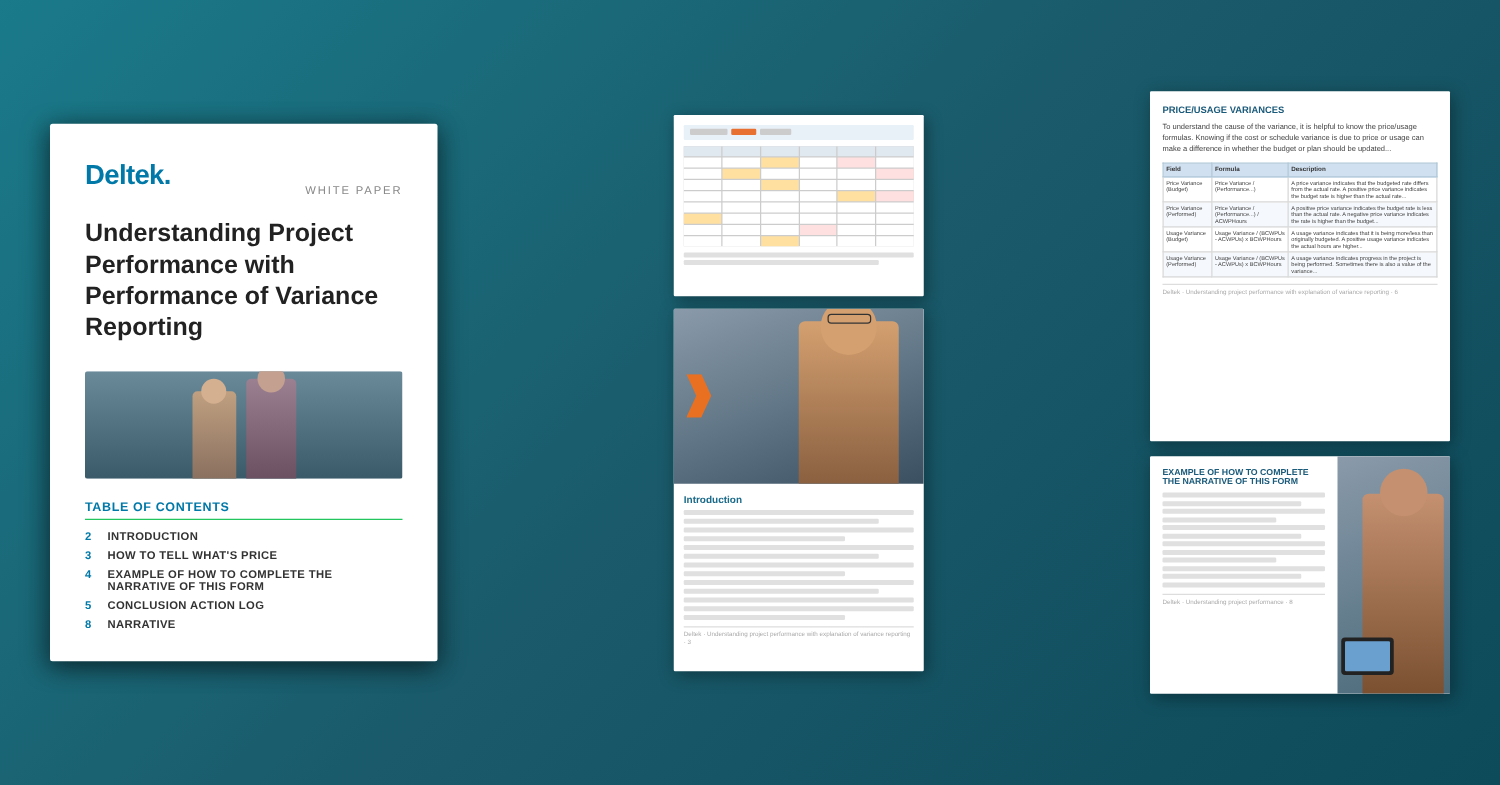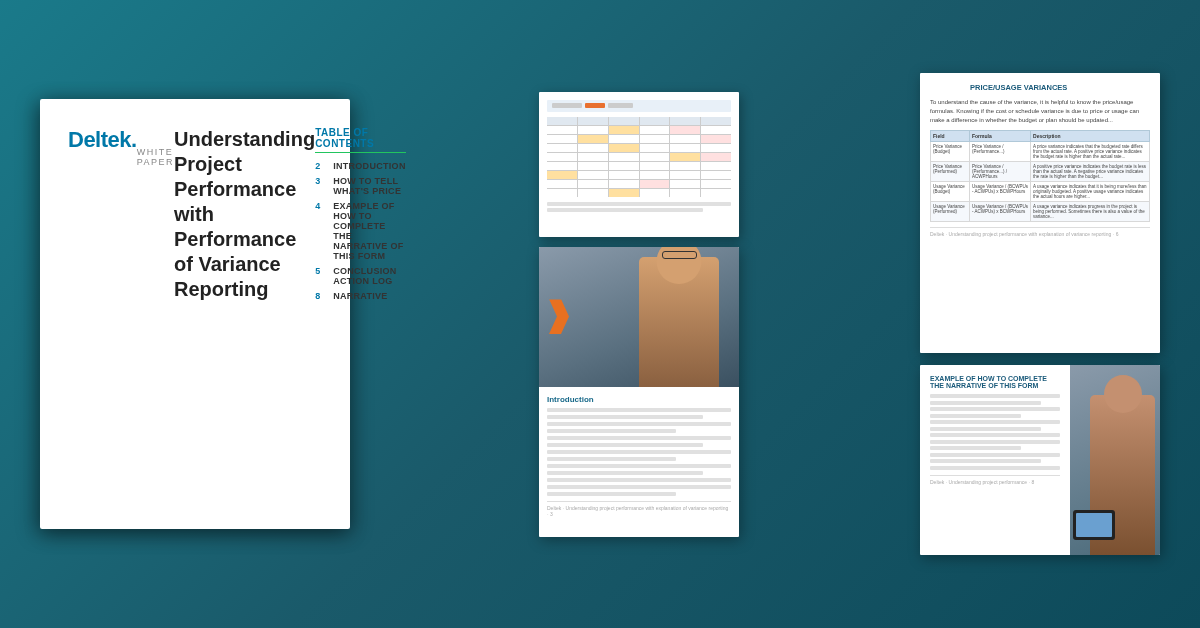--- a/index.html
+++ b/index.html
@@ -28,21 +28,21 @@
     
     .doc-main {
       width: 310px;
       height: 430px;
       background: #fff;
       box-shadow: -4px 4px 20px rgba(0,0,0,0.4), 4px 4px 20px rgba(0,0,0,0.3);
       border-radius: 2px;
       flex-shrink: 0;
       padding: 28px 28px 20px 28px;
       display: flex;
-      flex-direction: row;
+      flex-direction: column;
       z-index: 5;
       position: relative;
     }
 
     .doc-main-header {
       display: flex;
       justify-content: space-between;
       align-items: flex-start;
       margin-bottom: 18px;
     }
@@ -303,21 +303,20 @@
       border-radius: 1px;
       padding: 10px;
       overflow: hidden;
     }
 
     .big-title-line {
       font-size: 7.5px;
       font-weight: 700;
       color: #1a5a7a;
       margin-bottom: 6px;
-      margin-left: 40px;
     }
 
     .table-full {
       width: 100%;
       border-collapse: collapse;
       margin-bottom: 5px;
     }
 
     .table-full th {
       font-size: 5px;

